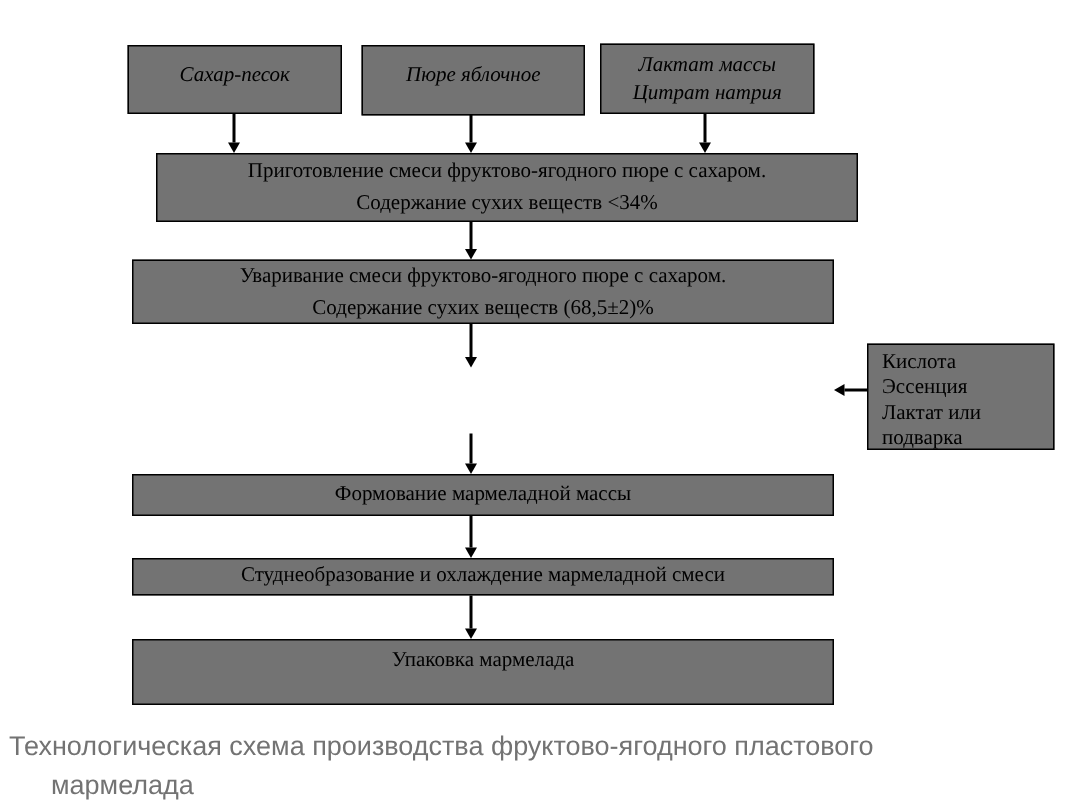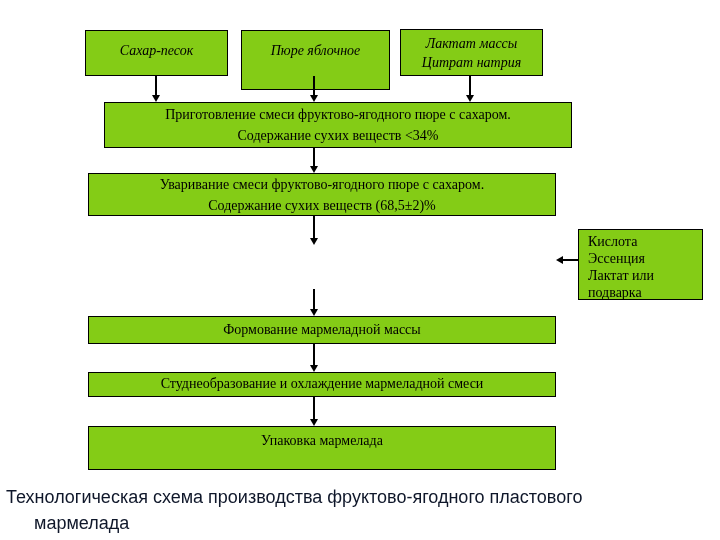--- a/index.html
+++ b/index.html
@@ -3,21 +3,21 @@
 <meta charset="utf-8">
 <style>
   html, body { margin: 0; padding: 0; background: #ffffff; }
   body { width: 720px; height: 540px; overflow: hidden; }
   .stage {
     position: relative; width: 720px; height: 540px; background: #ffffff;
     font-family: "Liberation Serif", serif; color: #000;
   }
   .fbox {
     position: absolute; box-sizing: border-box;
-    border: 1.5px solid #000000; background: #84cc16;
+    border: 1.5px solid #000000; background: #737373;
     font-size: 14px; line-height: 21px;
   }
   .center { text-align: center; }
   .italic { font-style: italic; }
   .pre { white-space: pre-wrap; }
   .varrow { position: absolute; width: 2px; background: #000; }
   .varrow::after {
     content: ""; position: absolute; left: 50%; transform: translateX(-50%);
     bottom: -7px; width: 0; height: 0;
     border-left: 4px solid transparent; border-right: 4px solid transparent;
@@ -26,35 +26,35 @@
   .harrow { position: absolute; height: 2px; background: #000; }
   .harrow::before {
     content: ""; position: absolute; left: -7px; top: 50%; transform: translateY(-50%);
     width: 0; height: 0;
     border-top: 4px solid transparent; border-bottom: 4px solid transparent;
     border-right: 7px solid #000;
   }
   .caption {
     position: absolute; left: 6px; top: 484px; width: 708px;
     font-family: "Liberation Sans", sans-serif; font-size: 18px; line-height: 26px;
-    color: #0f172a;
+    color: #737373;
   }
   .caption .indent { padding-left: 28px; }
   sup { font-size: 9px; vertical-align: super; line-height: 0; }
 </style>
 </head>
 <body>
 
 <div class="stage">
 
   <div class="fbox center italic" style="left:85px; top:30px; width:143px; height:46px; padding-top:9px;">
     <div>Сахар-песок</div>
   </div>
 
-  <div class="fbox center italic" style="left:241px; top:30px; width:149px; height:60px; padding-top:9px;">
+  <div class="fbox center italic" style="left:241px; top:30px; width:149px; height:47px; padding-top:9px;">
     <div>Пюре яблочное</div>
   </div>
 
   <div class="fbox center italic" style="left:400px; top:29px; width:143px; height:47px; padding-top:4px; line-height:19px;">
     <div>Лактат массы</div>
     <div>Цитрат натрия</div>
   </div>
 
   <div class="varrow" style="left:155px; top:76px; height:19px;"></div>
   <div class="varrow" style="left:313px; top:76px; height:19px;"></div>

